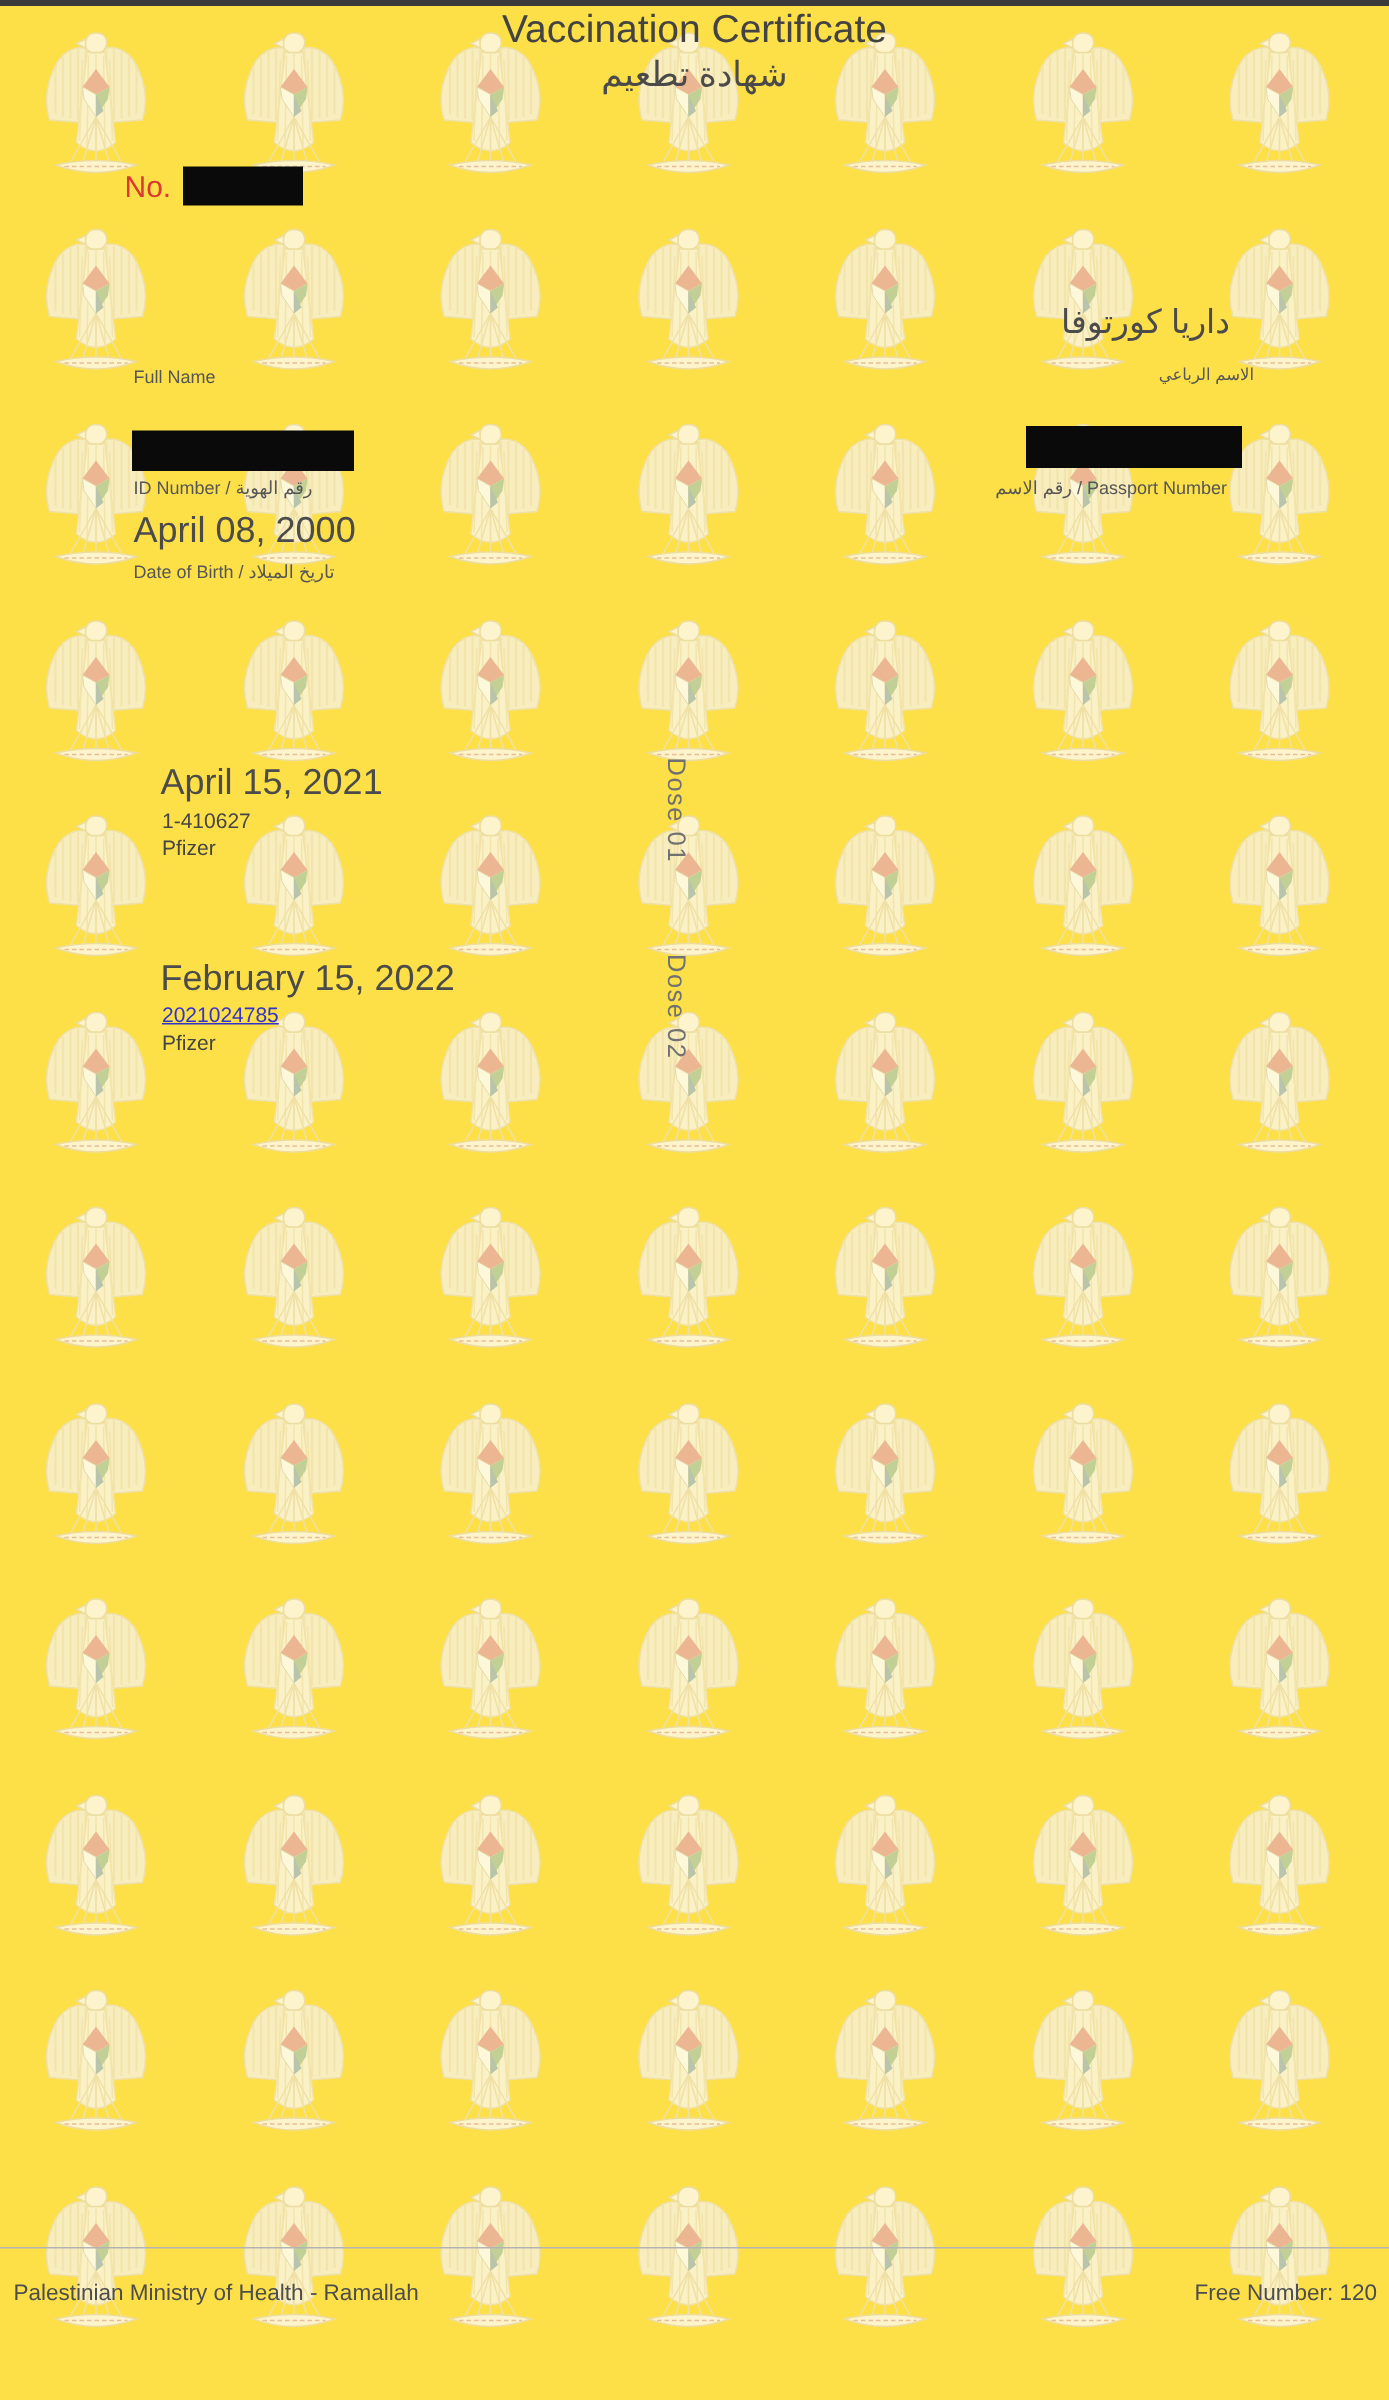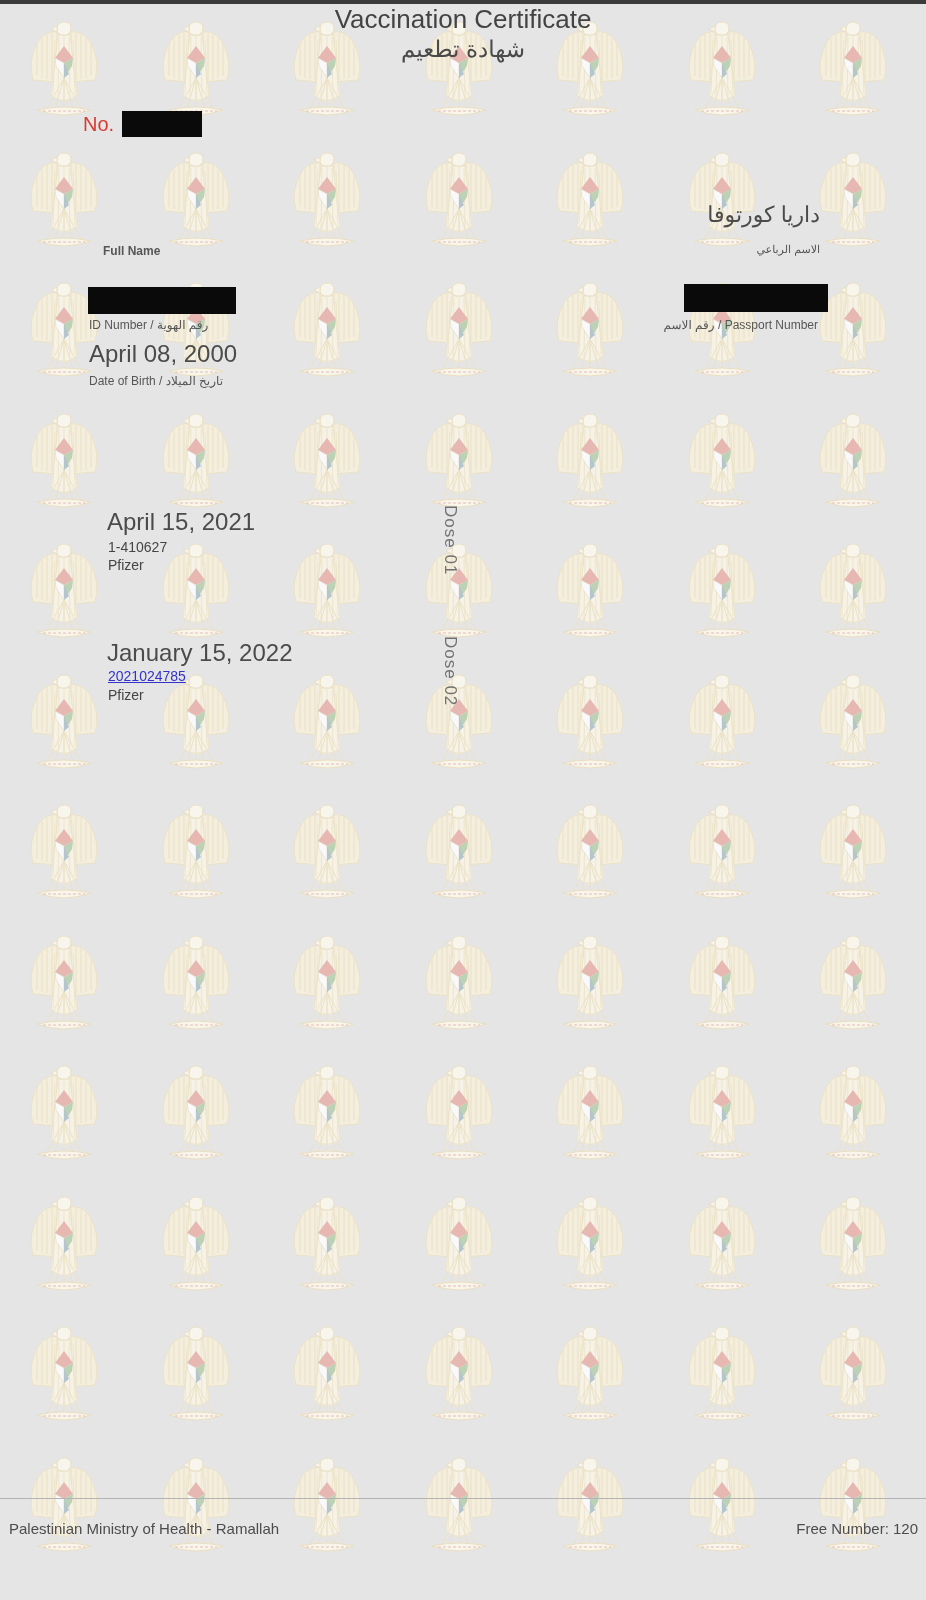--- a/index.html
+++ b/index.html
@@ -1,18 +1,18 @@
 <!DOCTYPE html>
 <html><head>
 <meta charset="utf-8">
 <style>
   html,body { margin:0; padding:0; background:#ffffff; }
   .page {
     position:relative; width:926px; height:1600px; overflow:hidden;
-    background:#e5e5e5;
+    background:#fde047;
     font-family:"Liberation Sans", sans-serif;
     color:#4b4b4b;
   }
   .topbar { position:absolute; top:0; left:0; width:100%; height:4px; background:#3b3b3b; z-index:3; }
 
   
   .watermark { position:absolute; inset:0; z-index:0; pointer-events:none; }
   .wm-tile { position:absolute; width:78px; height:104px; opacity:.8; }
 
   .content { position:absolute; inset:0; z-index:1; }
@@ -25,22 +25,22 @@
   .no-row { position:absolute; left:83px; top:111px; }
   .no-label { font-size:20px; color:#d93a32; }
   .redact { display:inline-block; background:#0a0a0a; }
   .no-box { width:80px; height:26px; margin-left:8px; vertical-align:-6px; }
 
   .name-en { position:absolute; left:89px; top:203px; font-size:24px; color:#4b4b4b; white-space:nowrap; }
   .name-box { width:124px; height:30px; margin-left:10px; vertical-align:-6px; }
   .name-ar { position:absolute; right:106px; top:202px; font-size:22px; color:#4b4b4b; direction:rtl; }
 
   .small-label { font-size:12px; color:#565656; }
-  .full-name-label { position:absolute; left:103px; top:244px;font-weight:bold; }
-  .name-ar-label { position:absolute; right:106px; top:243px; font-size:11px; direction:rtl; }
+  .full-name-label { position:absolute; left:89px; top:244px; }
+  .name-ar-label { position:absolute; right:90px; top:243px; font-size:11px; direction:rtl; }
 
   .id-box { position:absolute; left:88px; top:287px; width:148px; height:27px; }
   .passport-box { position:absolute; left:684px; top:284px; width:144px; height:28px; }
   .id-label { position:absolute; left:89px; top:318px; }
   .passport-label { position:absolute; right:108px; top:318px; }
 
   .dob-value { position:absolute; left:89px; top:340px; font-size:24px; }
   .dob-label { position:absolute; left:89px; top:374px; }
 
   .dose-date { position:absolute; font-size:24px; color:#4b4b4b; }
@@ -377,21 +377,21 @@
     <div class="small-label passport-label">رقم الاسم / Passport Number</div>
 
     <div class="dob-value">April 08, 2000</div>
     <div class="small-label dob-label">Date of Birth / تاريخ الميلاد</div>
 
     <div class="dose-date d1-date">April 15, 2021</div>
     <div class="dose-sub d1-batch">1-410627</div>
     <div class="dose-sub d1-vax">Pfizer</div>
     <div class="dose-vert d1-vert">Dose 01</div>
 
-    <div class="dose-date d2-date">January 15, 2022</div>
+    <div class="dose-date d2-date">February 15, 2022</div>
     <a class="dose-link d2-batch">2021024785</a>
     <div class="dose-sub d2-vax">Pfizer</div>
     <div class="dose-vert d2-vert">Dose 02</div>
 
     <div class="footer-divider"></div>
     <div class="footer-issuer">Palestinian Ministry of Health - Ramallah</div>
     <div class="footer-free">Free Number: 120</div>
   </div>
 
 </div>

